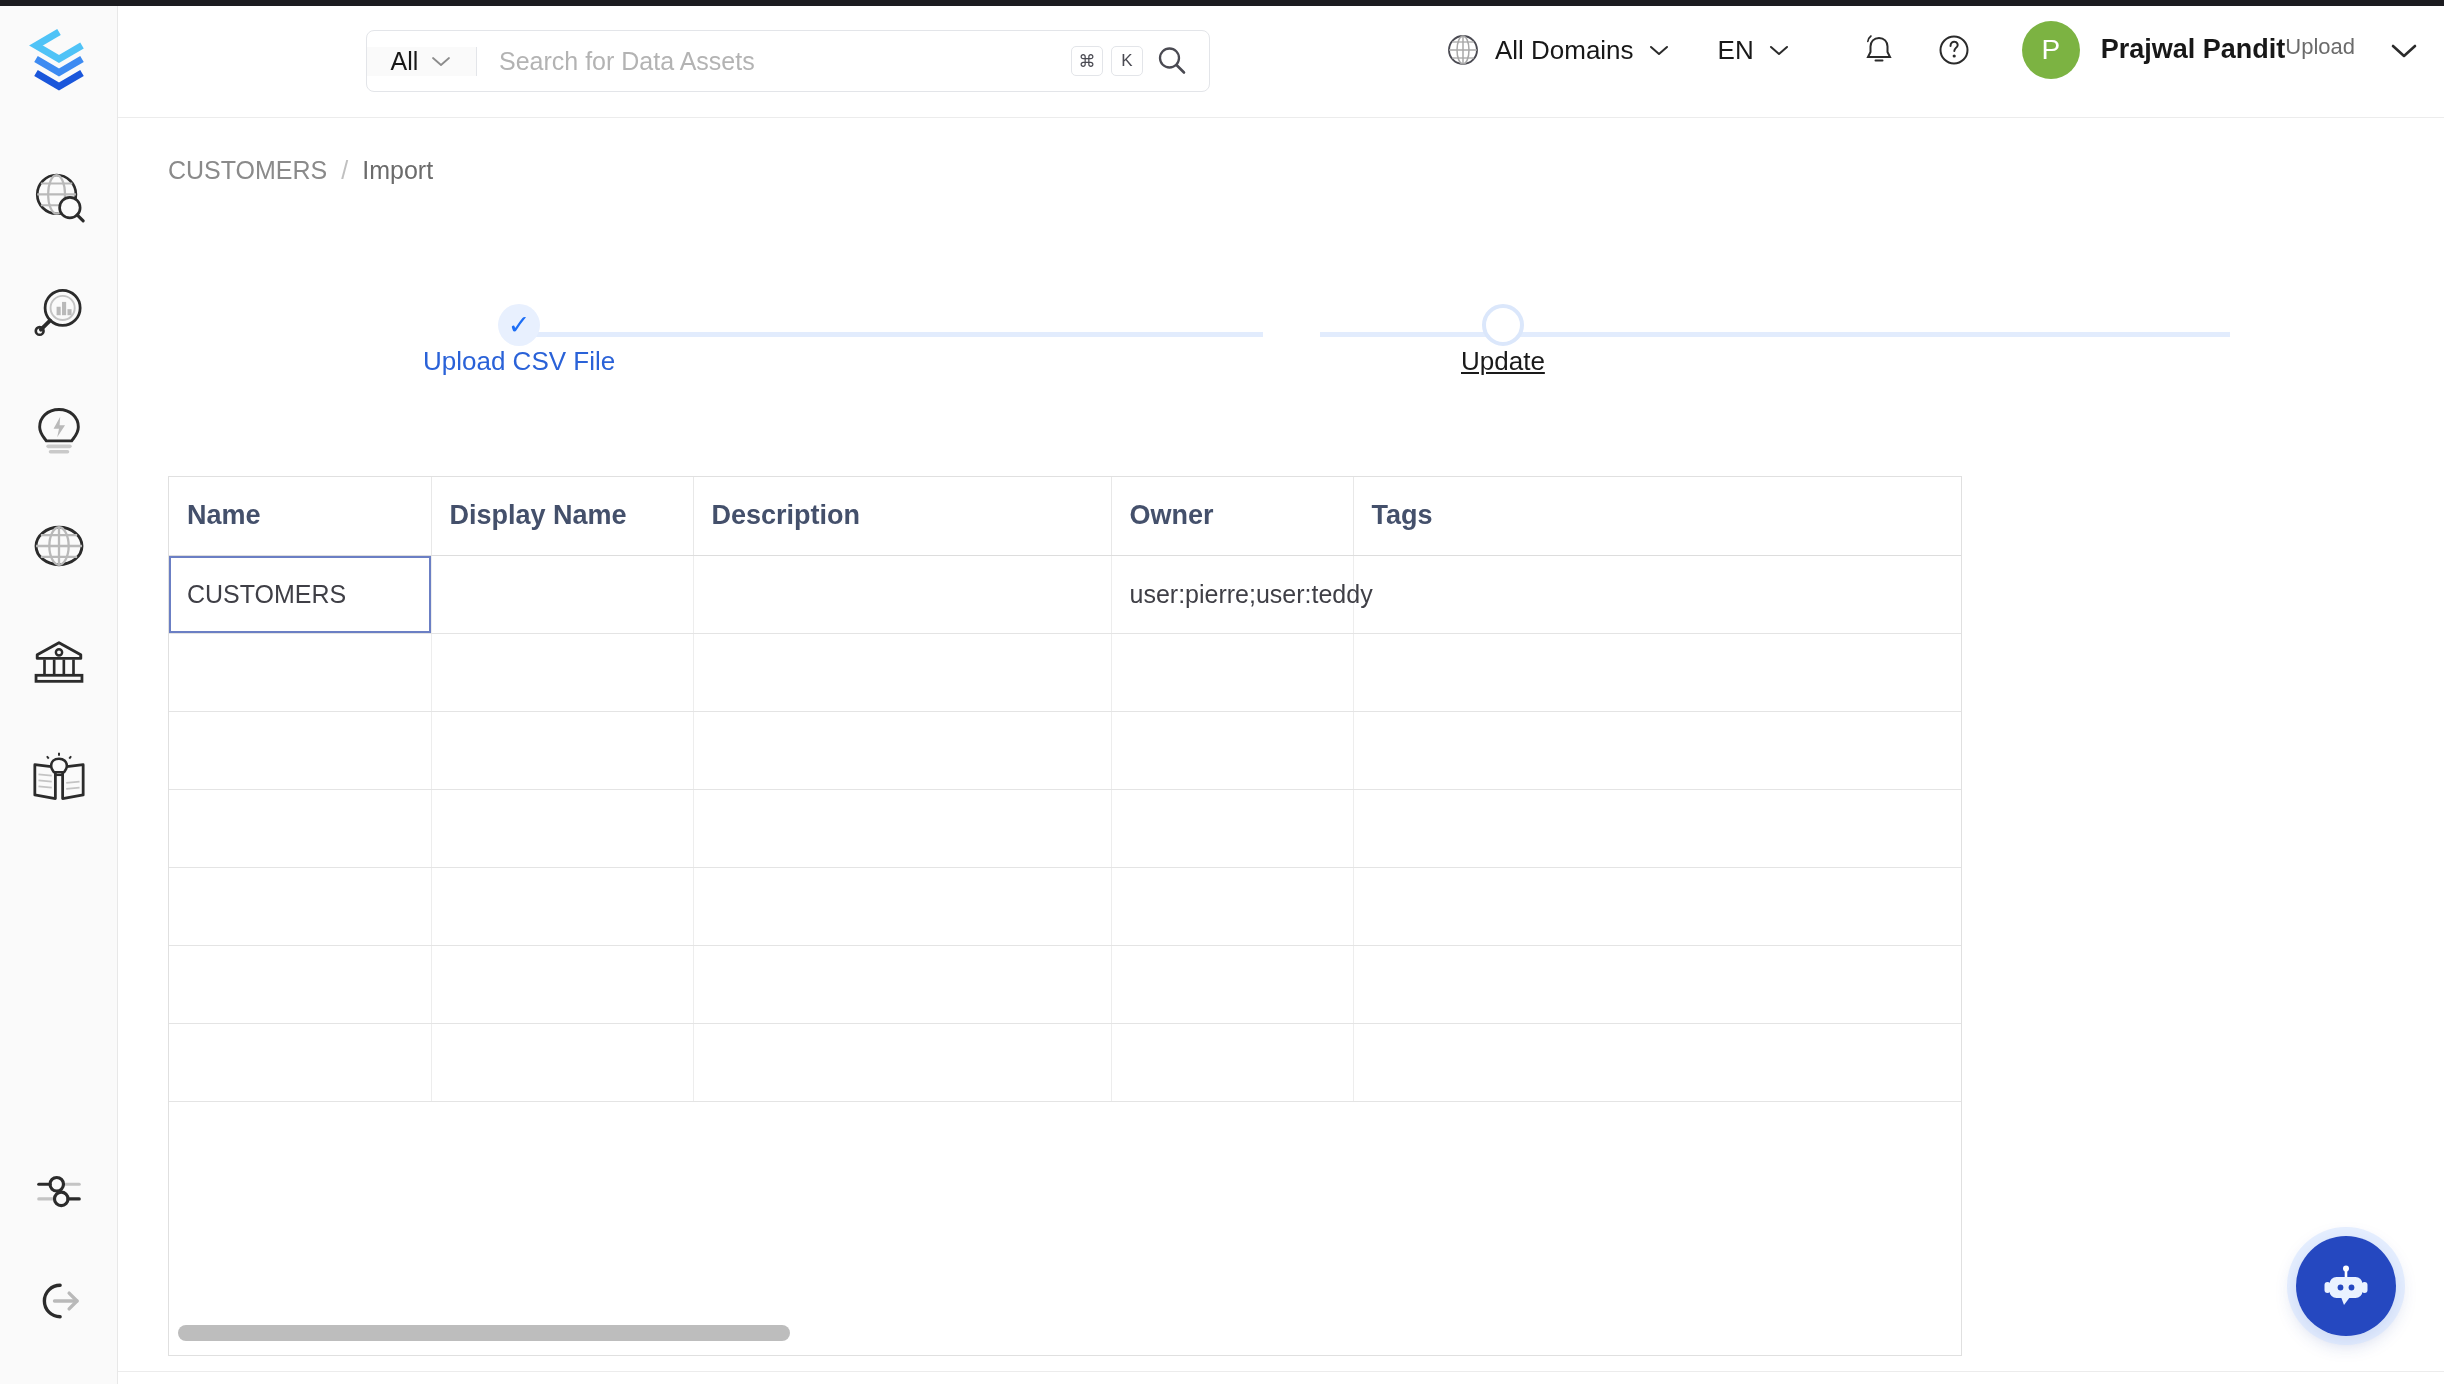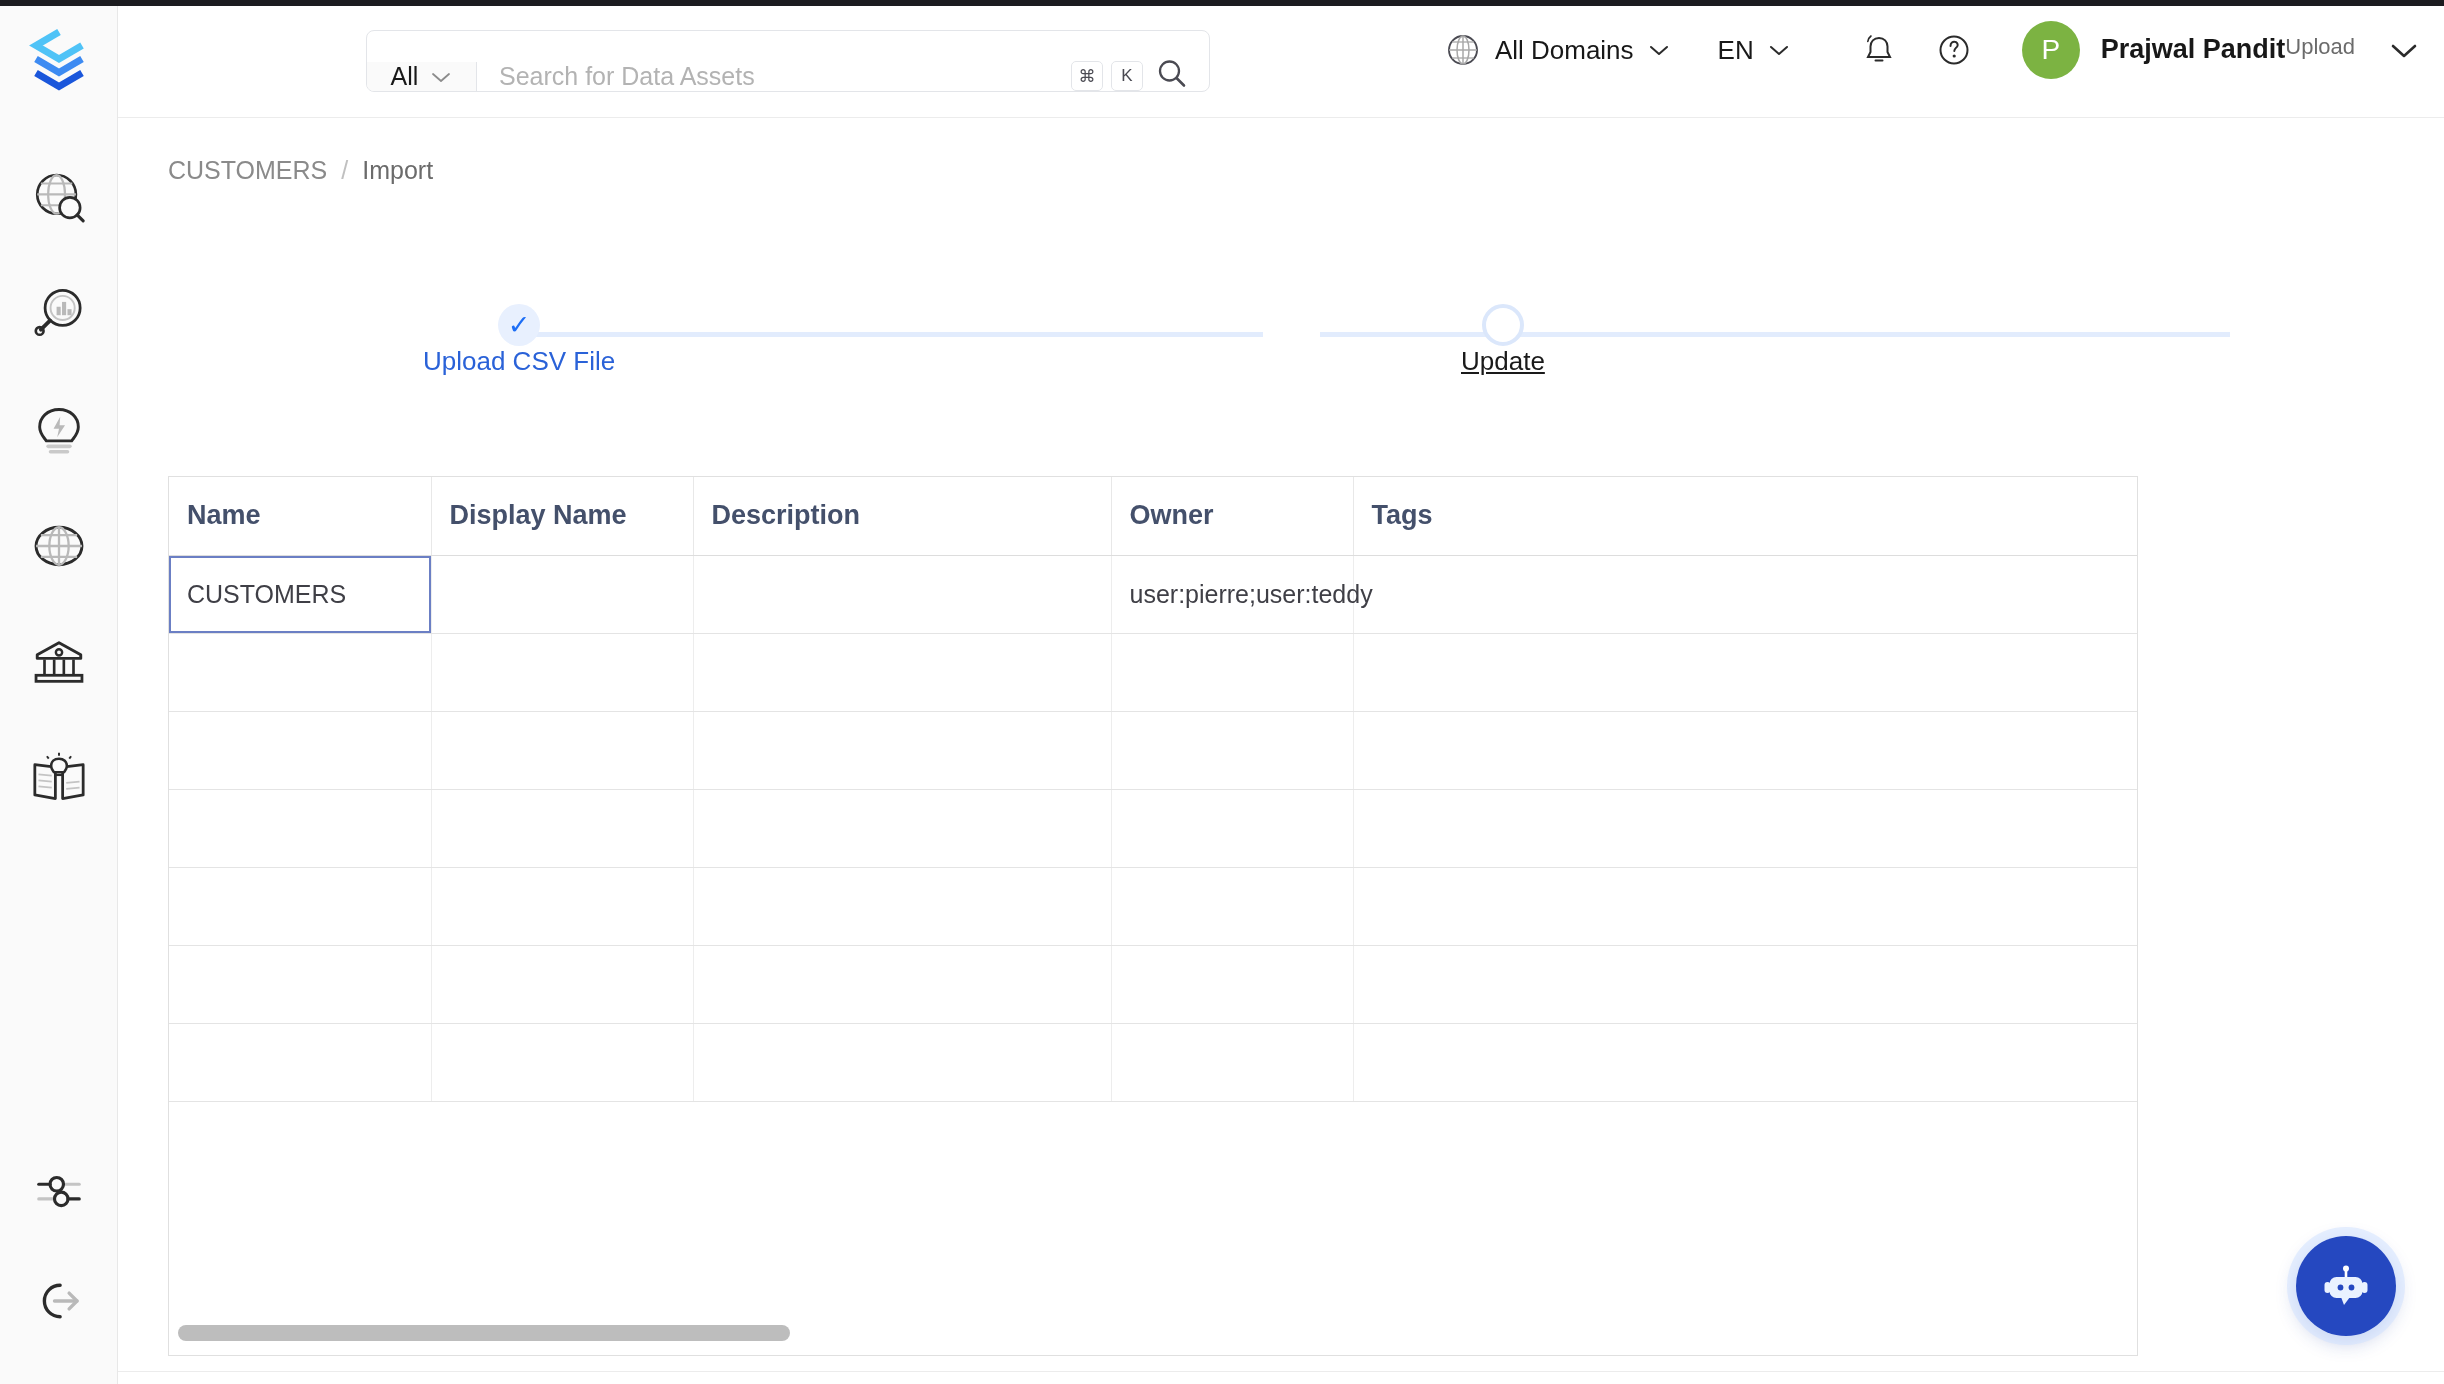--- a/index.html
+++ b/index.html
@@ -37,21 +37,21 @@
   .side-bottom .side-icon { height:110px; }
 
   
   .header {
     position:absolute; left:118px; top:6px; width:2326px; height:112px;
     background:#ffffff; border-bottom:1px solid #ececec;
     display:flex; align-items:center;
   }
   .search-box {
     position:absolute; left:248px; top:24px; width:844px; height:62px;
-    border:1px solid #e3e5e9; border-radius:8px; display:flex; align-items:flex-end;
+    border:1px solid #e3e5e9; border-radius:8px; display:flex; align-items:center;
     background:#fff; overflow:hidden;
   }
   .search-scope {
     width:110px; display:flex; align-items:center; justify-content:center; gap:12px;
     background:#fafafa; border-right:1px solid #e3e5e9; cursor:pointer;
   }
   .search-scope-label { font-size:25px; color:#181818; }
   .search-input {
     flex:1; border:none; outline:none; font-size:25px; color:#555; padding:0 22px;
     font-family:"Liberation Sans", sans-serif; background:transparent;
@@ -108,21 +108,21 @@
   .dot.done .chk { color:#1d6ef5; font-size:27px; line-height:1; }
   .dot.active { background:#fff; border:5px solid #2a62d8; }
   .dot.pending { background:#fff; border:4px solid #dbe7fb; }
   .step-label { font-size:26px; white-space:nowrap; }
   .step-label.done { color:#2a62d8; }
   .step-label.active { color:#1a1a1a; }
   .step-label.pending { color:#1a1a1a;text-decoration:underline; }
 
   
   .table-card {
-    position:absolute; left:50px; top:358px; width:1970px; height:880px;
+    position:absolute; left:50px; top:358px; width:1794px; height:880px;
     border:1px solid #e0e0e0; background:#fff; overflow:hidden;
   }
   table.grid { width:2224px; border-collapse:collapse; table-layout:fixed; }
   table.grid th {
     height:78px; text-align:left; padding:0 18px;
     font-size:27px; font-weight:bold; color:#44506b;
     border-right:1px solid #e8e8e8; border-bottom:1px solid #dddddd; background:#fff;
   }
   table.grid th:last-child { border-right:none; }
   table.grid td {

